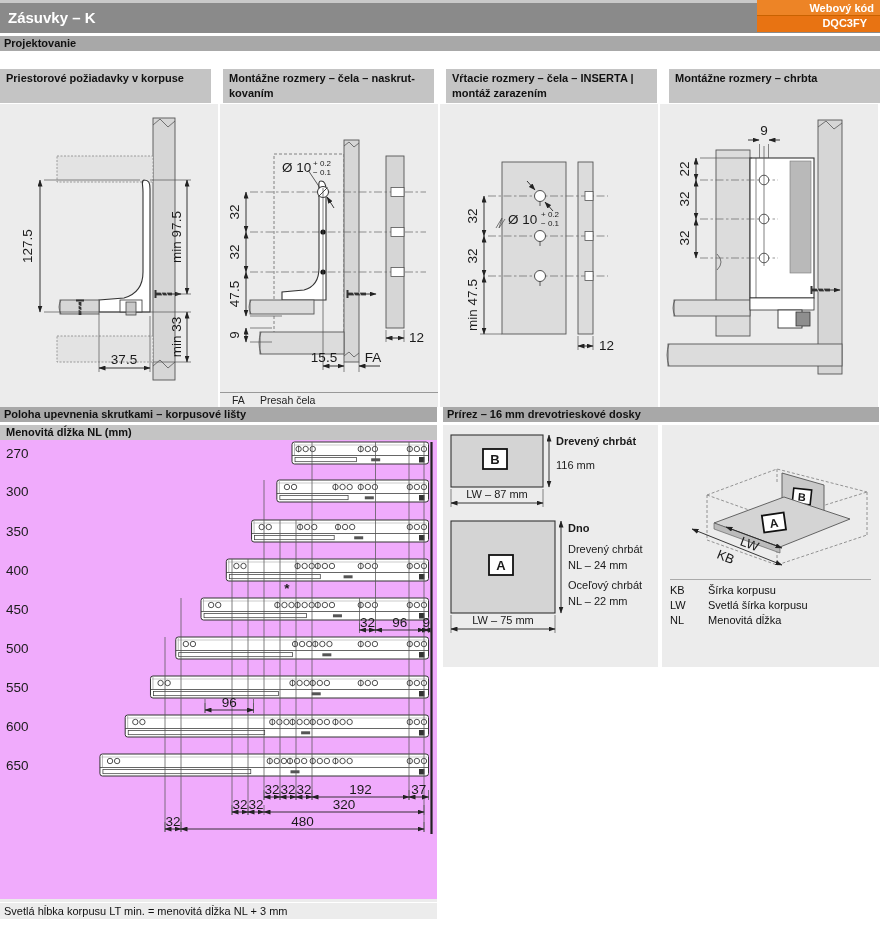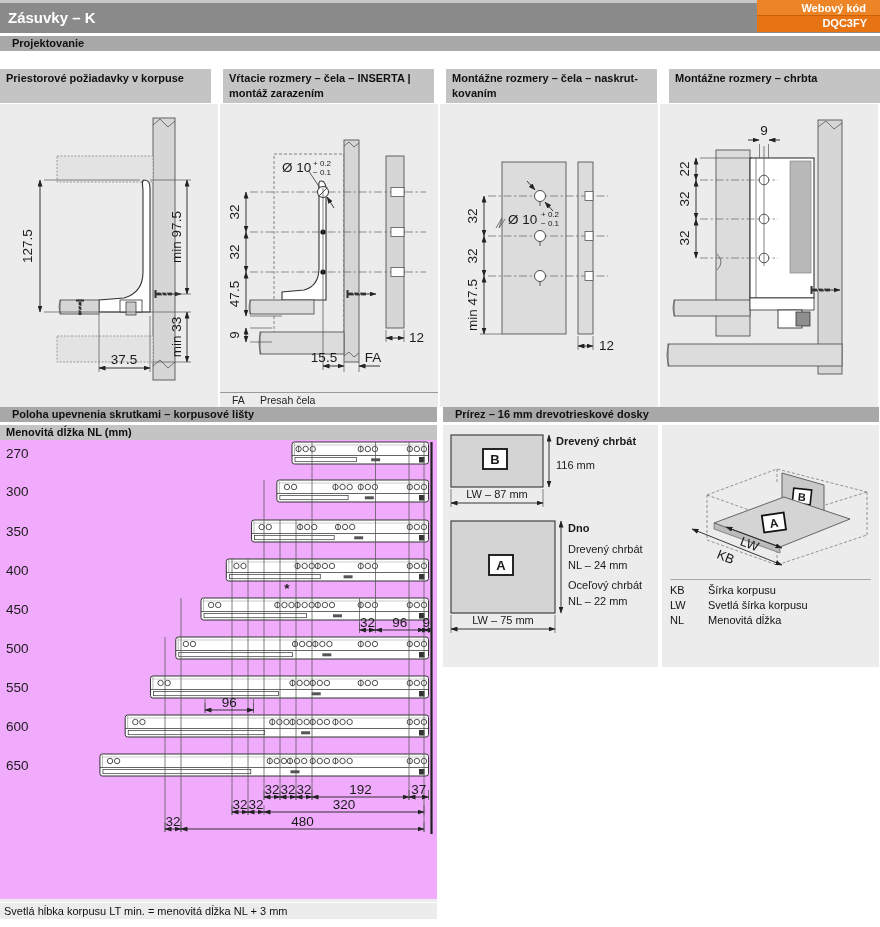--- a/index.html
+++ b/index.html
@@ -4,24 +4,24 @@
 <style>
   html,body{margin:0;padding:0;background:#fff;}
   body{width:880px;font-family:"Liberation Sans", sans-serif; -webkit-font-smoothing:antialiased;}
   .page{position:relative;width:880px;height:927px;overflow:hidden;background:#fff;}
 
   
   .top-strip{height:3px;background:#C9C9C9;}
   .topbar{position:relative;height:30px;background:#8A8A8A;}
   .topbar .title{color:#fff;font-weight:bold;font-size:15px;line-height:30px;padding-left:8px;border-radius:11px;}
   .webcode{position:absolute;top:-3px;right:0;width:123px;height:33px;}
-  .webcode .r1{height:16px;background:#ED8426;border-bottom:1px solid #C96200;color:#fff;font-weight:bold;font-size:11px;text-align:right;padding-right:14px;line-height:16px;box-sizing:border-box;}
+  .webcode .r1{height:16px;background:#ED8426;border-bottom:1px solid #C96200;color:#fff;font-weight:bold;font-size:11px;text-align:right;padding-right:6px;line-height:16px;box-sizing:border-box;}
   .webcode .r2{height:16px;background:#E87312;color:#fff;font-weight:bold;font-size:11px;text-align:right;padding-right:13px;line-height:15px;}
 
-  .bar-mid{margin-top:3px;height:15px;background:#A8A8A8;font-weight:bold;font-size:11px;line-height:15px;padding-left:12px;color:#111;}
+  .bar-mid{margin-top:3px;height:15px;background:#A8A8A8;font-weight:bold;font-size:11px;line-height:15px;padding-left:4px;color:#111;}
 
   .cols{display:flex;gap:12px;margin-top:18px;}
   .colhead{width:218px;box-sizing:border-box;background:#C4C4C4;min-height:33px;padding:2px 6px;font-weight:bold;font-size:11px;line-height:1.35;color:#111;}
   .panels{display:flex;gap:2px;margin-top:1px;}
   .panel{width:218px;height:303px;background:#ECECEC;position:relative;}
   .panel-foot{position:absolute;left:0;right:0;bottom:0;height:15px;border-top:1px solid #999;font-size:10.5px;color:#222;padding:1px 12px;box-sizing:border-box;}
   .panel-foot .k{display:inline-block;width:28px;}
 
   .sec2{display:flex;gap:6px;}
   .sec2 .bar-mid{margin-top:0;}
@@ -80,22 +80,22 @@
     <div class="webcode">
       <div class="r1">Webový kód</div>
       <div class="r2">DQC3FY</div>
     </div>
   </div>
 
   <div class="bar-mid">Projektovanie</div>
 
   <div class="cols">
     <div class="colhead">Priestorové požiadavky v korpuse</div>
+    <div class="colhead">Montážne rozmery – čela – naskrut-kovaním</div>
     <div class="colhead">Vŕtacie rozmery – čela – INSERTA | montáž zarazením</div>
-    <div class="colhead">Montážne rozmery – čela – naskrut-kovaním</div>
     <div class="colhead">Montážne rozmery – chrbta</div>
   </div>
 
   <div class="panels">
 
     <div class="panel">
       <svg width="218" height="303" viewBox="0 0 218 303">
         <rect x="153" y="14" width="22" height="262" class="board"></rect>
         <path d="M153,21 l7,-6 l8,8 l7,-6 M153,262 l7,-6 l8,8 l7,-6" class="brk"></path>
         <rect x="57" y="52" width="96" height="26" class="dot"></rect>

